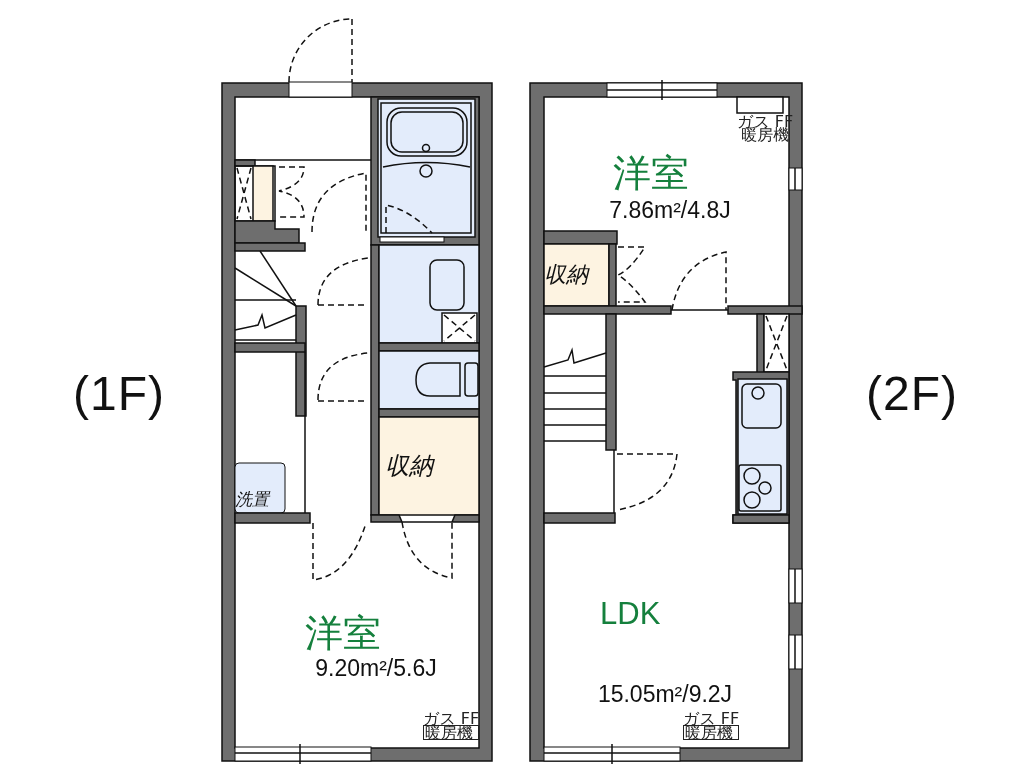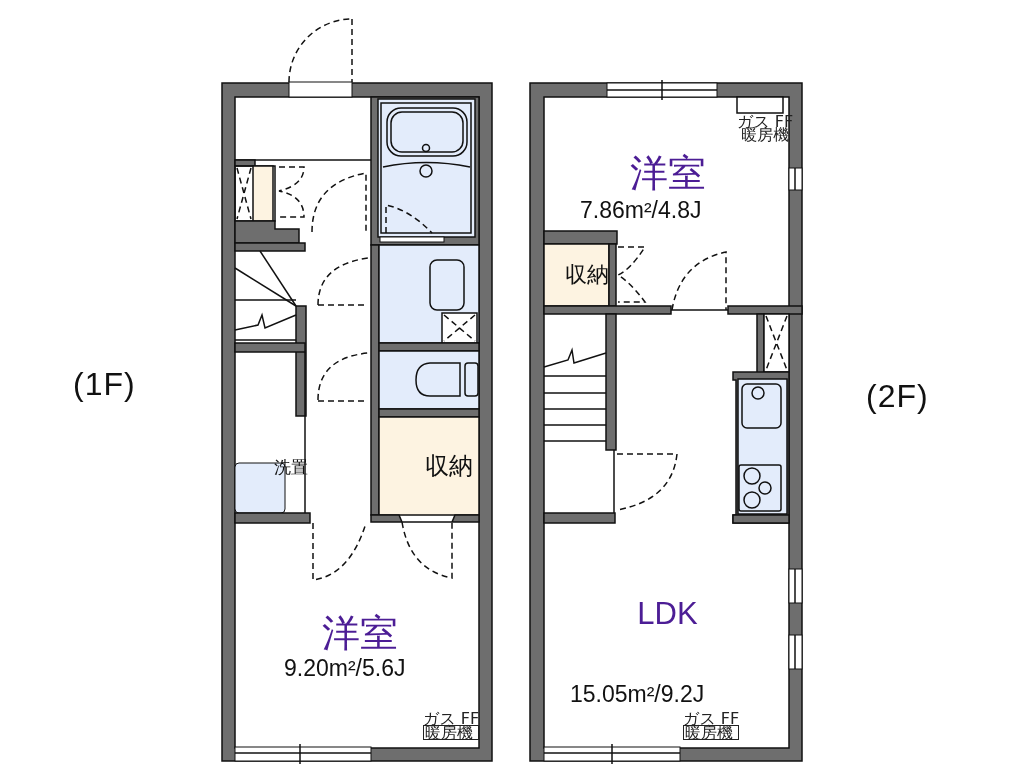--- a/index.html
+++ b/index.html
@@ -1,22 +1,22 @@
 <!DOCTYPE html>
 <html><head>
 <meta charset="utf-8">
 <style>
   html, body { margin: 0; padding: 0; background: #ffffff; }
   body { width: 1024px; height: 777px; position: relative; overflow: hidden;
          font-family: "DejaVu Sans", "Liberation Sans", sans-serif; }
   #plan { position: absolute; left: 0; top: 0; }
-  .floor-label { position: absolute; font-size: 32px; color: #111; font-family: "Liberation Sans", "DejaVu Sans", sans-serif; letter-spacing: 1px; }
-  .room-name { position: absolute; font-size: 38px; color: #4c1d95; text-align: center; white-space: nowrap; }
-  .room-area { position: absolute; font-size: 23px; color: #111; text-align: left; white-space: nowrap; font-family: "Liberation Sans", "DejaVu Sans", sans-serif; }
-  .small-label { position: absolute; font-size: 22px; color: #111; text-align: right; white-space: nowrap; }
+  .floor-label { position: absolute; font-size: 48px; color: #111; font-family: "Liberation Sans", "DejaVu Sans", sans-serif; letter-spacing: 1px; }
+  .room-name { position: absolute; font-size: 38px; color: #15803d; white-space: nowrap; }
+  .room-area { position: absolute; font-size: 23px; color: #111; text-align: center; white-space: nowrap; font-family: "Liberation Sans", "DejaVu Sans", sans-serif; }
+  .small-label { position: absolute; font-size: 22px; color: #111; text-align: left; white-space: nowrap; font-style: italic; }
   .tiny { position: absolute; font-size: 16px; color: #222; white-space: nowrap; line-height: 13px; }
   .ldk { font-family: "Liberation Sans", "DejaVu Sans", sans-serif; font-size: 31px; }
   .boxed { border: 1px solid #222; background: #fff; padding: 0 1px; }
 </style>
 </head>
 <body>
 
 <svg id="plan" width="1024" height="777" viewBox="0 0 1024 777" xmlns="http://www.w3.org/2000/svg">
   <defs>
     <style>
@@ -163,26 +163,26 @@
     <rect x="789" y="635" width="13" height="34" fill="#fff" stroke="#111" stroke-width="1"></rect>
     <line class="thin" x1="795" y1="635" x2="795" y2="669"></line>
 
     <rect x="544" y="747" width="136" height="14" fill="#fff" stroke="#111" stroke-width="1"></rect>
     <line class="thin" x1="544" y1="753" x2="680" y2="753"></line>
     <line class="thin" x1="612" y1="744" x2="612" y2="764"></line>
   </g>
 </svg>
 
 <div class="floor-label" style="left:73px; top:366px;">(1F)</div>
-<div class="floor-label" style="left:866px; top:366px;margin-top:12px;">(2F)</div>
+<div class="floor-label" style="left:866px; top:366px;">(2F)</div>
 
 <div class="room-name" style="left:305px; top:608px; width:110px;">洋室</div>
 <div class="room-area" style="left:284px; top:655px; width:184px;">9.20m²/5.6J</div>
 <div class="small-label" style="left:385px; top:450px; width:88px; font-size:24px;">収納</div>
-<div class="small-label" style="left:235px; top:456px; width:73px; font-size:17px;">洗置</div>
+<div class="small-label" style="left:235px; top:488px; width:73px; font-size:17px;">洗置</div>
 <div class="tiny" style="left:423px; top:712px;">
   <div>ガス FF</div>
   <div class="boxed">暖房機</div>
 </div>
 
 <div class="room-name" style="left:613px; top:148px; width:110px;">洋室</div>
 <div class="room-area" style="left:580px; top:197px; width:180px;">7.86m²/4.8J</div>
 <div class="small-label" style="left:544px; top:260px; width:65px; font-size:22px;">収納</div>
 <div class="room-name ldk" style="left:600px; top:596px; width:135px;">LDK</div>
 <div class="room-area" style="left:570px; top:681px; width:190px;">15.05m²/9.2J</div>

